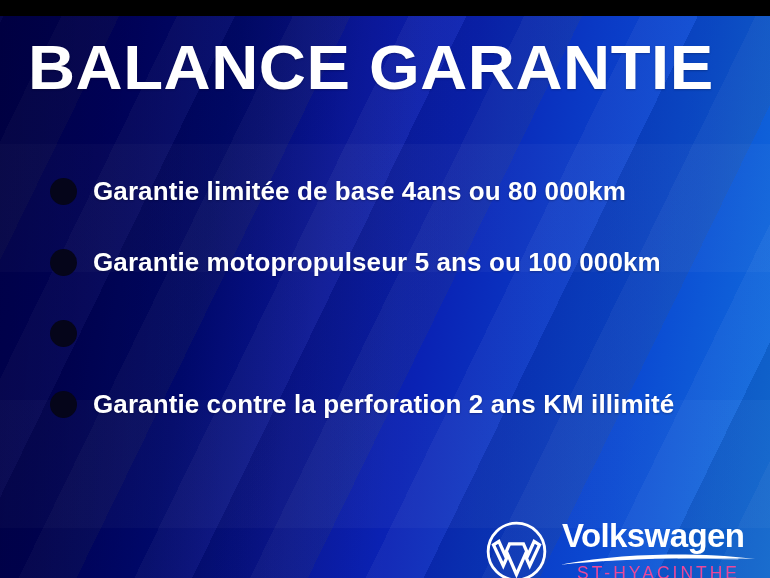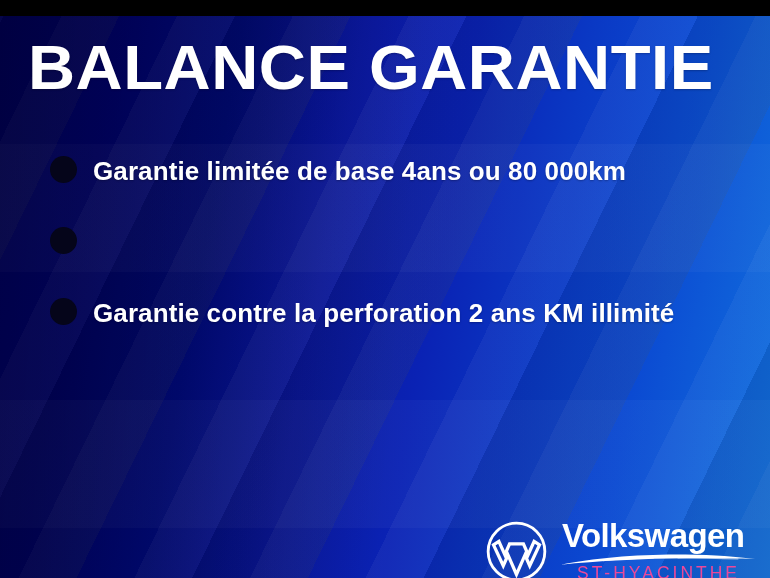--- a/index.html
+++ b/index.html
@@ -97,20 +97,21 @@
   }
 
   .bullets {
     position: absolute;
     left: 50px;
     top: 140px;
     width: 712px;
   }
   .bullet-row {
     display: flex;
+    align-items: center;
     height: 71px;
   }
   .bullet-dot {
     flex: 0 0 auto;
     width: 27px;
     height: 27px;
     border-radius: 50%;
     background: #05051a;
     margin-right: 16px;
   }
@@ -183,20 +184,24 @@
 
     <div class="title">BALANCE GARANTIE</div>
 
     <div class="bullets">
 
       <div class="bullet-row">
         <span class="bullet-dot"></span>
         <span class="bullet-text">Garantie limitée de base 4ans ou 80 000km</span>
       </div>
 
+      <div class="bullet-row">
+        <span class="bullet-dot"></span>
+        <span class="bullet-text">Garantie motopropulseur 5 ans ou 100 000km</span>
+      </div>
 
       <div class="bullet-row">
         <span class="bullet-dot"></span>
       </div>
 
       <div class="bullet-row">
         <span class="bullet-dot"></span>
         <span class="bullet-text">Garantie contre la perforation 2 ans KM illimité</span>
       </div>
 

